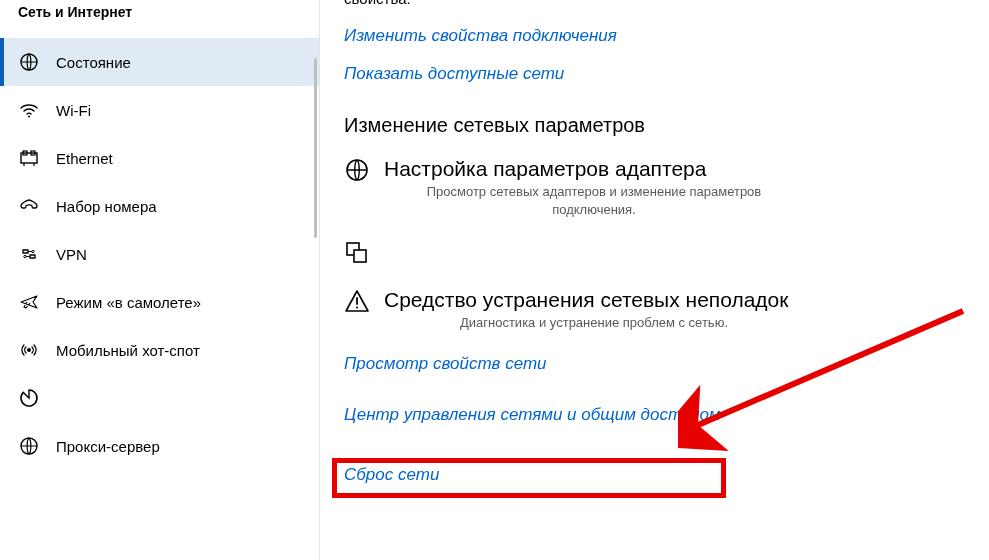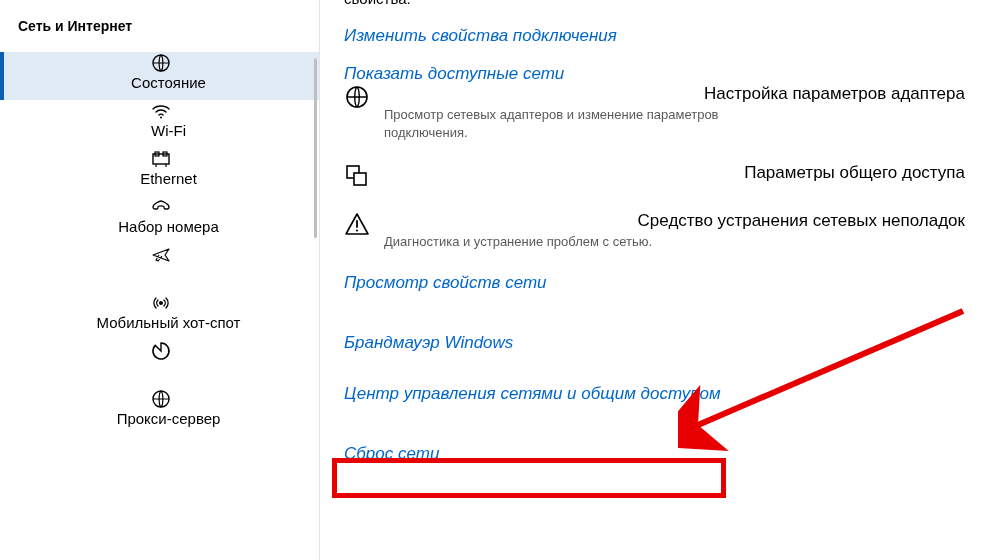--- a/index.html
+++ b/index.html
@@ -13,37 +13,35 @@
     overflow: hidden;
     position: relative;
   }
   .container {
     display: flex;
     height: 100%;
   }
   .sidebar {
     width: 320px;
     flex: 0 0 320px;
-    padding-top: 14px;
     border-right: 1px solid #e5e5e5;
     position: relative;
   }
   .sidebar-heading {
     font-size: 14px;
     font-weight: 600;
     padding: 4px 0 18px 18px;
   }
   .sidebar-item {
     display: flex;
     align-items: center;
     height: 48px;
     padding-left: 18px;
     cursor: pointer;
     position: relative;
-    flex-direction: column;
   }
   .sidebar-item.selected {
     background: #dfeaf5;
   }
   .sidebar-item.selected::before {
     content: "";
     position: absolute;
     left: 0; top: 0; bottom: 0;
     width: 4px;
     background: #0a5fb3;
@@ -107,30 +105,30 @@
     flex: 0 0 40px;
     display: flex;
     justify-content: flex-start;
     padding-top: 0;
     color: #000;
   }
   .setting-row .scontent {
     flex: 1;
   }
   .setting-row .stitle {
-    font-size: 17px;
+    font-size: 21px;
     color: #000;
     margin-bottom: 2px;
-    text-align: right;
   }
   .setting-row .sdesc {
     font-size: 13px;
     color: #5a5a5a;
     line-height: 1.35;
     max-width: 420px;
+    text-align: center;
   }
   .links-list .link { margin-bottom: 20px; }
   .links-list { margin-top: 4px; }
 
   .highlight-box {
     position: absolute;
     border: 5px solid #e60000;
     left: 332px;
     top: 458px;
     width: 394px;
@@ -185,27 +183,39 @@
 
     <div class="sidebar-item">
       <span class="icon">
         <svg width="20" height="20" viewBox="0 0 20 20">
             <path d="M2 10c0-3.3 7.2-6 8-6s8 2.7 8 6c0 1-.7 2-2 2h-2c-1 0-1-1-1-2 0-.6-1.4-1.2-3-1.2S7 9.4 7 10c0 1 0 2-1 2H4c-1.3 0-2-1-2-2z" fill="none" stroke="currentColor" stroke-width="1.3"></path>
           </svg>
       </span>
       <span class="label">Набор номера</span>
     </div>
 
+    <div class="sidebar-item">
+      <span class="icon">
+        <svg width="20" height="20" viewBox="0 0 20 20">
+            <path d="M4 6h5v3H4zM11 11h5v3h-5z" fill="none" stroke="currentColor" stroke-width="1.3"></path>
+            <path d="M9 7.5h4M7 12.5h4" stroke="currentColor" stroke-width="1.2"></path>
+            <circle cx="14" cy="7.5" r="1.2" fill="none" stroke="currentColor"></circle>
+            <circle cx="6" cy="12.5" r="1.2" fill="none" stroke="currentColor"></circle>
+          </svg>
+      </span>
+      <span class="label">VPN</span>
+    </div>
 
     <div class="sidebar-item">
       <span class="icon">
         <svg width="20" height="20" viewBox="0 0 20 20">
             <path d="M2 10l16-6-4 6 4 6-16-6z M8 10l-3 5 2 1 4-5" fill="none" stroke="currentColor" stroke-width="1.2" stroke-linejoin="round"></path>
           </svg>
       </span>
+      <span class="label">Режим «в самолете»</span>
     </div>
 
     <div class="sidebar-item">
       <span class="icon">
         <svg width="20" height="20" viewBox="0 0 20 20">
             <circle cx="10" cy="10" r="2" fill="currentColor"></circle>
             <path d="M5 5c-2.8 2.8-2.8 7.2 0 10M15 5c2.8 2.8 2.8 7.2 0 10M7 7c-1.7 1.7-1.7 4.3 0 6M13 7c1.7 1.7 1.7 4.3 0 6" fill="none" stroke="currentColor" stroke-width="1.3" stroke-linecap="round"></path>
           </svg>
       </span>
       <span class="label">Мобильный хот-спот</span>
@@ -236,20 +246,21 @@
   <div class="main">
     <div class="truncated-top">свойства.</div>
 
     <div class="link-block">
       <span class="link">Изменить свойства подключения</span>
     </div>
     <div class="link-block">
       <span class="link">Показать доступные сети</span>
     </div>
 
+    <div class="section-title">Изменение сетевых параметров</div>
 
     <div class="setting-row">
       <div class="sicon">
         <svg width="26" height="26" viewBox="0 0 26 26">
             <circle cx="13" cy="13" r="10" fill="none" stroke="currentColor" stroke-width="1.6"></circle>
             <path d="M3 13h20M13 3c3 2.5 3 17.5 0 20M13 3c-3 2.5-3 17.5 0 20" fill="none" stroke="currentColor" stroke-width="1.4"></path>
           </svg>
       </div>
       <div class="scontent">
         <div class="stitle">Настройка параметров адаптера</div>
@@ -258,41 +269,39 @@
     </div>
 
     <div class="setting-row">
       <div class="sicon">
         <svg width="26" height="26" viewBox="0 0 26 26">
             <rect x="3" y="3" width="12" height="12" fill="none" stroke="currentColor" stroke-width="1.6"></rect>
             <rect x="10" y="10" width="12" height="12" fill="#fff" stroke="currentColor" stroke-width="1.6"></rect>
           </svg>
       </div>
       <div class="scontent">
-        <div class="stitle">Параметры общего доступа</div>
       </div>
     </div>
 
     <div class="setting-row">
       <div class="sicon">
         <svg width="26" height="26" viewBox="0 0 26 26">
             <path d="M13 3 L24 23 L2 23 Z" fill="none" stroke="currentColor" stroke-width="1.6" stroke-linejoin="round"></path>
             <path d="M13 10v6" stroke="currentColor" stroke-width="1.8" stroke-linecap="round"></path>
             <circle cx="13" cy="19.5" r="1.1" fill="currentColor"></circle>
           </svg>
       </div>
       <div class="scontent">
         <div class="stitle">Средство устранения сетевых неполадок</div>
         <div class="sdesc">Диагностика и устранение проблем с сетью.</div>
       </div>
     </div>
 
     <div class="links-list">
       <div><span class="link">Просмотр свойств сети</span></div>
-      <div style="margin-top:20px"><span class="link">Брандмауэр Windows</span></div>
       <div style="margin-top:11px"><span class="link">Центр управления сетями и общим доступом</span></div>
       <div style="margin-top:20px"><span class="link">Сброс сети</span></div>
     </div>
   </div>
 </div>
 
 <div class="highlight-box"></div>
 <svg class="arrow-svg" width="300" height="180">
   <defs>
     <marker id="ahead" markerWidth="14" markerHeight="14" refX="3" refY="6" orient="auto">

